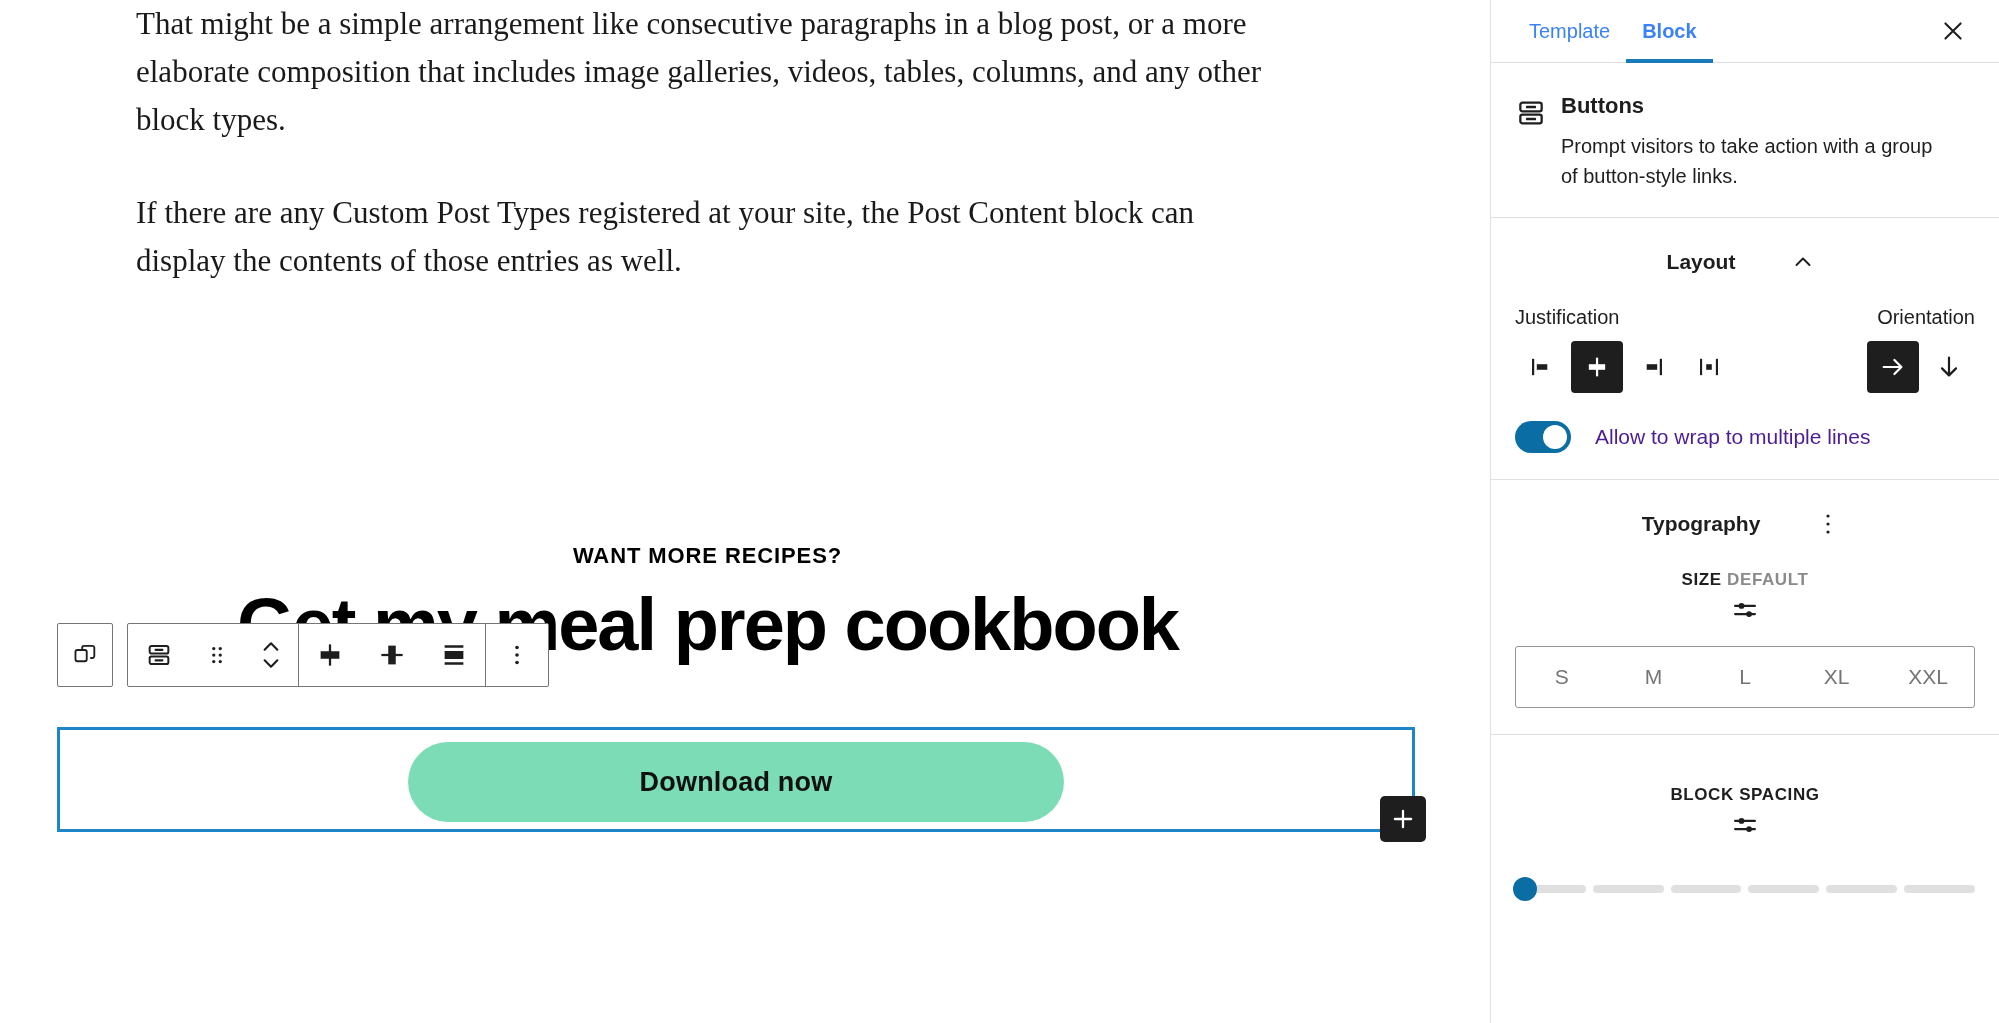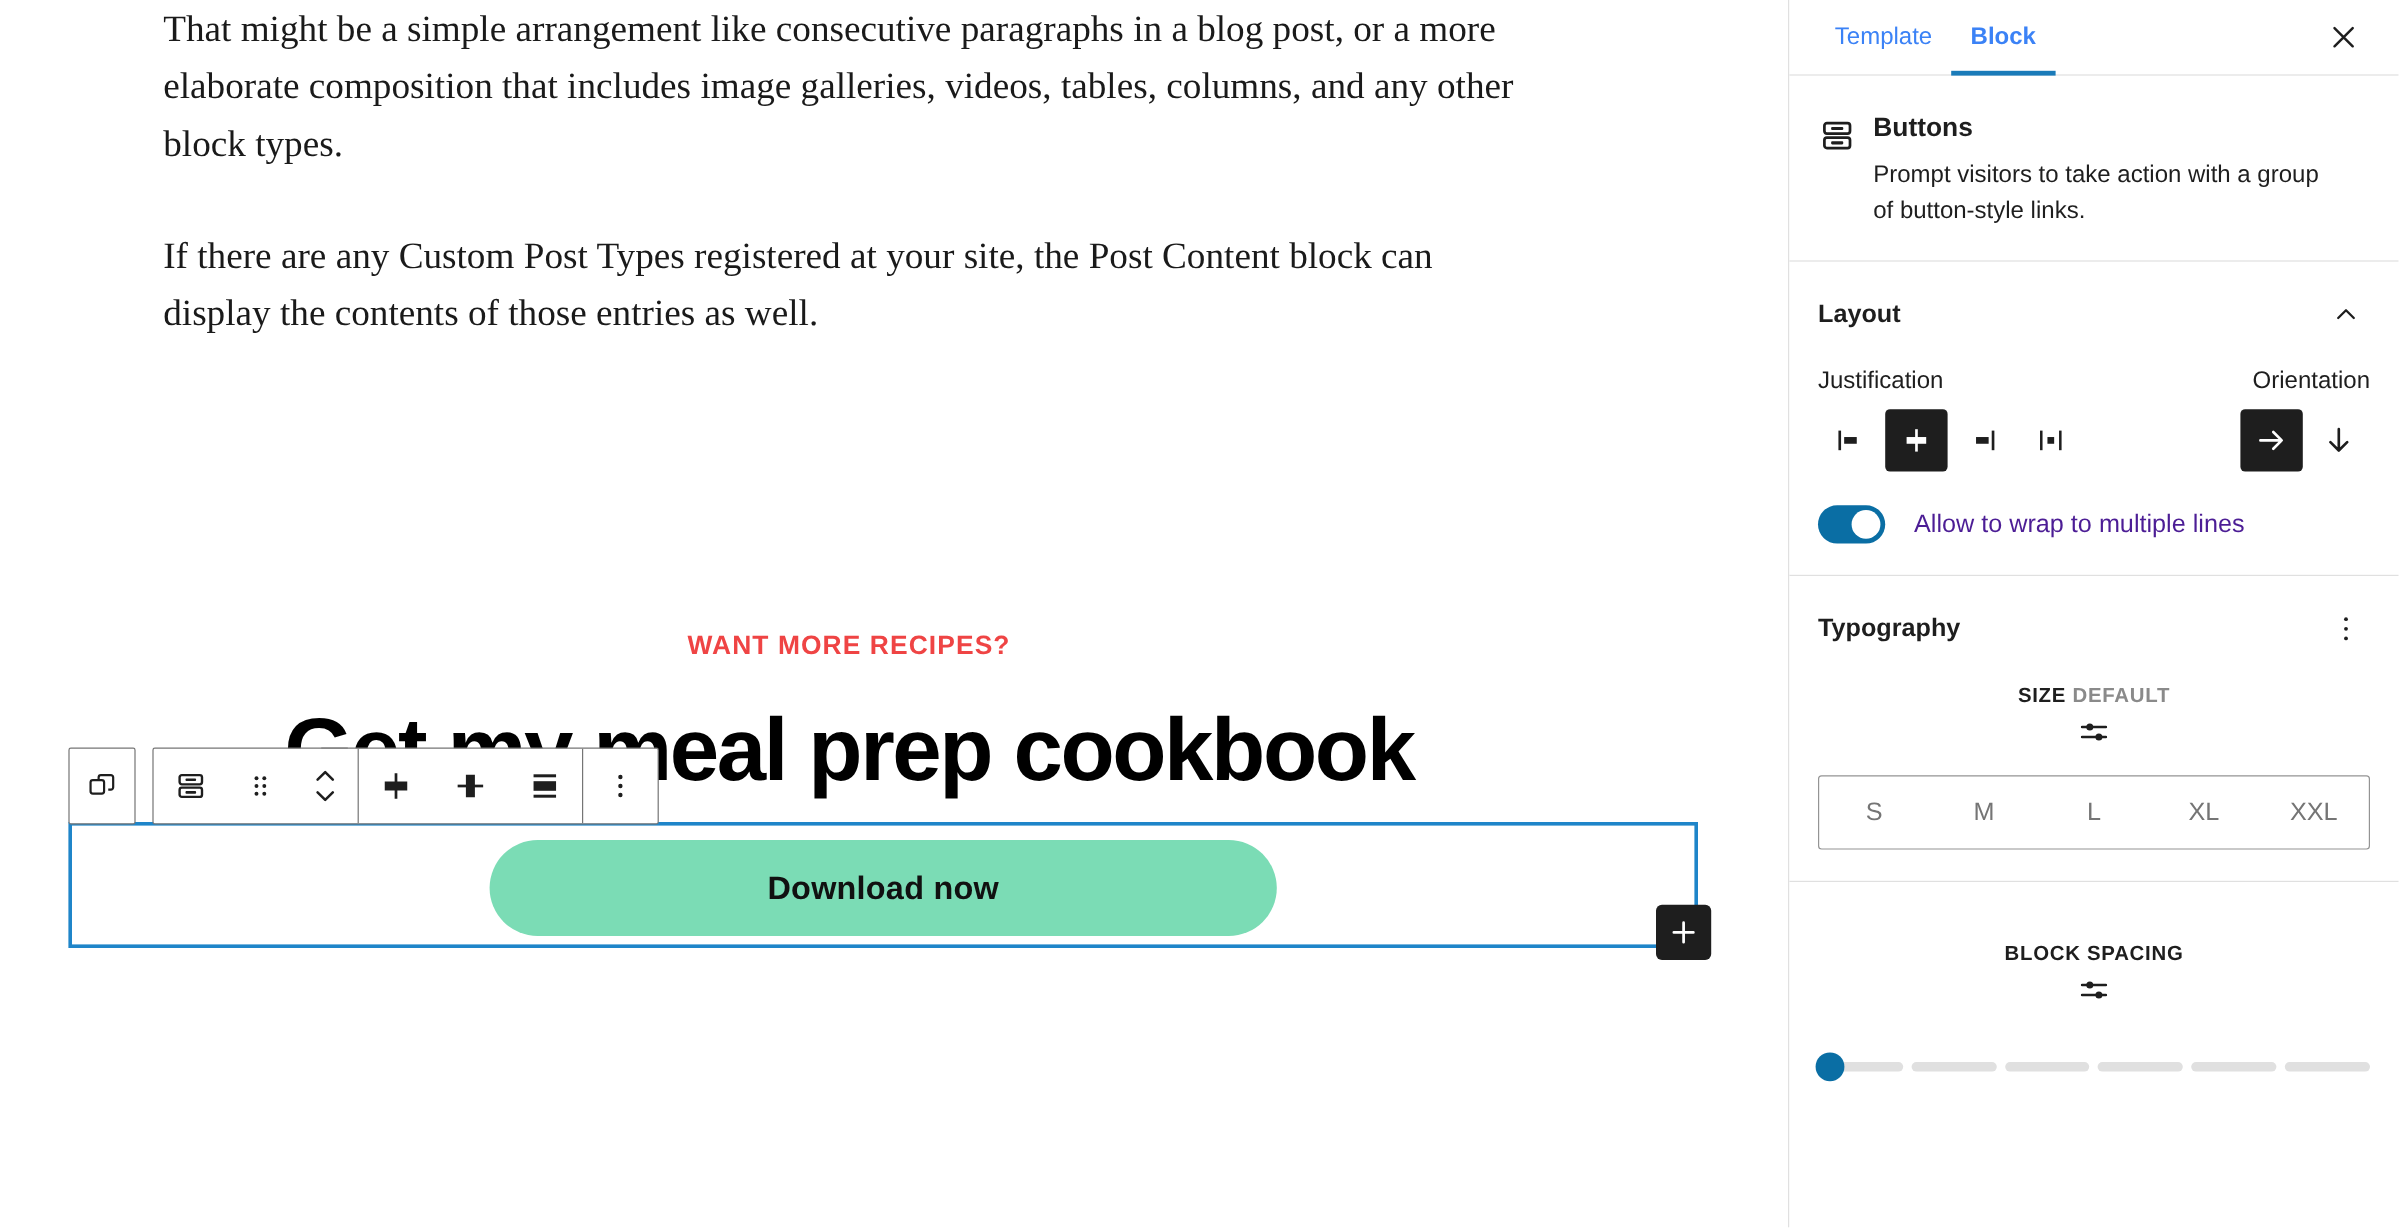--- a/index.html
+++ b/index.html
@@ -40,49 +40,49 @@
     line-height: 48px;
     color: #1a1a1a;
     padding-left: 136px;
     padding-right: 560px;
   }
   .para.p1 { position: absolute; top: 0px; left: 0; width: 1280px; padding-right: 0; }
   .para.p2 { position: absolute; top: 189px; left: 0; width: 1280px; padding-right: 0; }
 
   .kicker {
     position: absolute;
-    top: 525px;
+    top: 543px;
     left: 0;
     width: 1415px;
     text-align: center;
     font-size: 22px;
     font-weight: bold;
     letter-spacing: 0.9px;
-    color: #ef4444;
+    color: #000000;
   }
 
   .big-heading {
     position: absolute;
     top: 582px;
     left: 0;
     width: 1415px;
     text-align: center;
     font-size: 74px;
     font-weight: 800;
     letter-spacing: -2px;
     color: #000;
     line-height: 86px;
     white-space: nowrap;
   }
 
   
   .buttons-block {
     position: absolute;
     left: 57px;
-    top: 685px;
+    top: 727px;
     width: 1358px;
     height: 105px;
     border: 3px solid #1f85c9;
     background: #fff;
   }
   .btn-pill {
     position: absolute;
     left: 348px;
     top: 12px;
     width: 656px;
@@ -219,21 +219,21 @@
   .blockcard-desc {
     font-size: 20px;
     line-height: 30px;
     color: #1e1e1e;
     max-width: 380px;
   }
 
   .sec-head {
     display: flex;
     align-items: center;
-    justify-content: space-between;
+    justify-content: center;
     margin-bottom: 4px;
     gap: 48px;
   }
   .sec-title {
     font-size: 21px;
     font-weight: 600;
     color: #1e1e1e;
   }
   .sec-btn {
     width: 40px; height: 40px;

